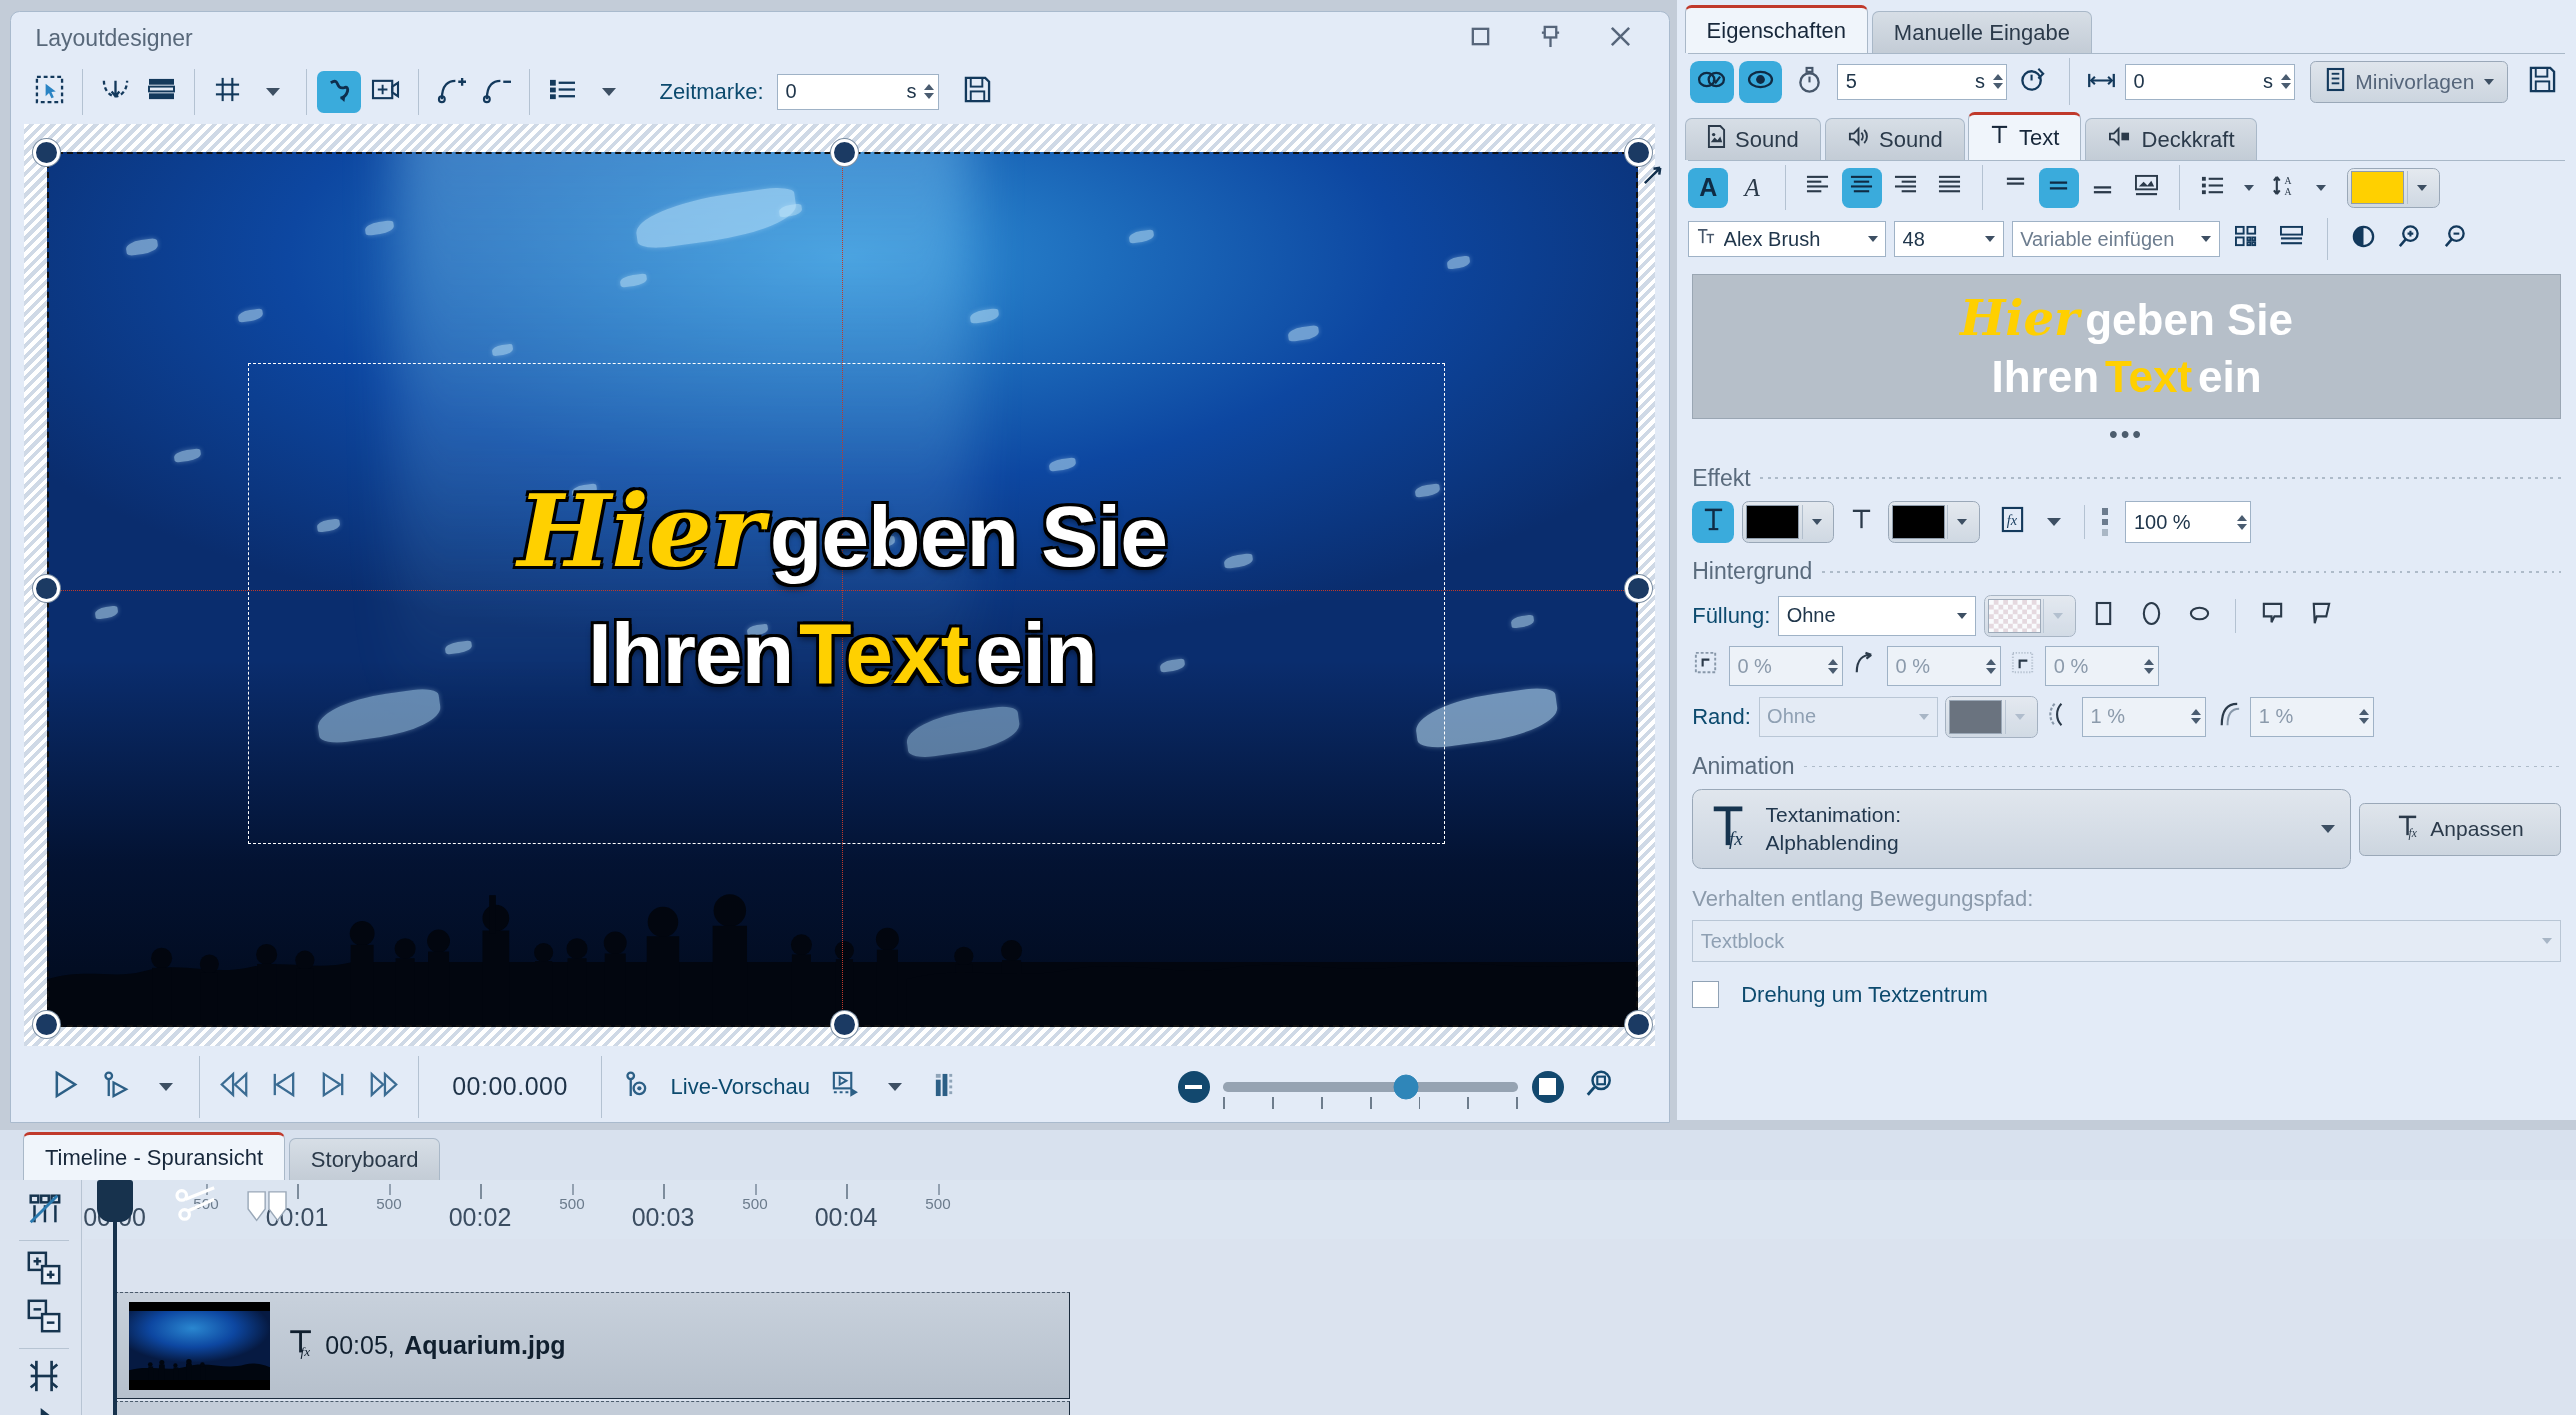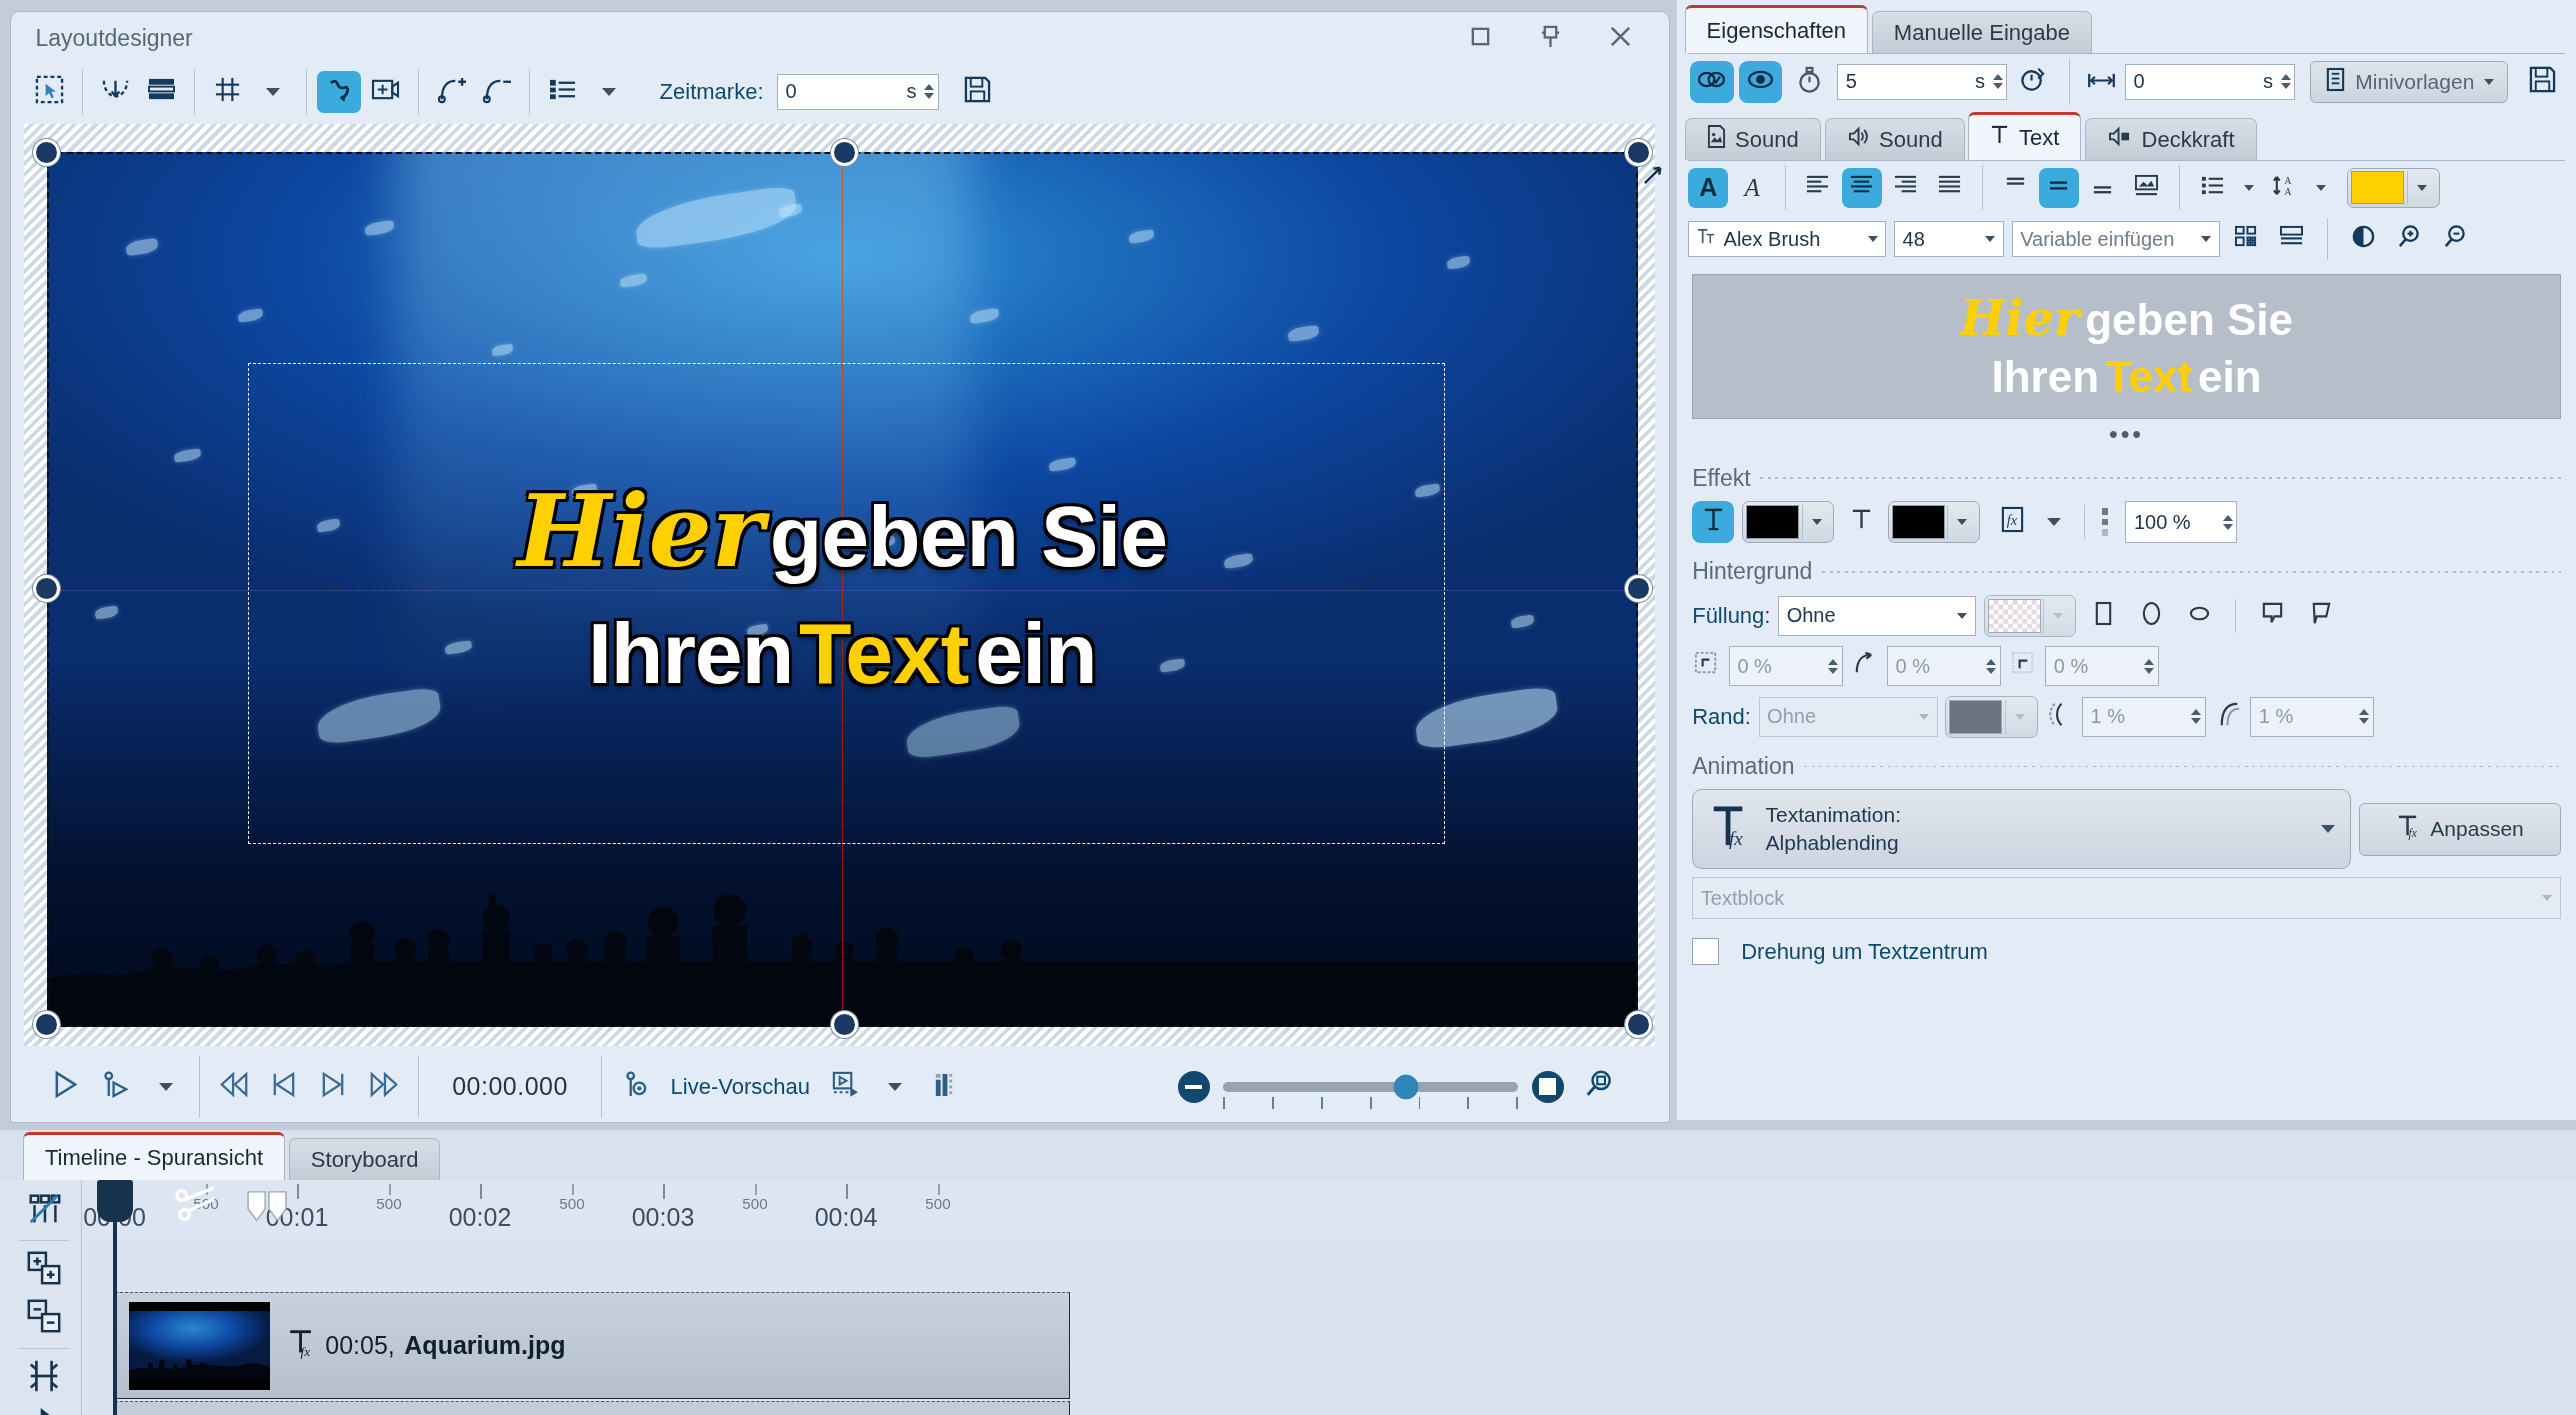--- a/index.html
+++ b/index.html
@@ -1096,21 +1096,21 @@
       </div>
       <div class="ibtn" style="width:29px;height:42px">
         <span class="caret"></span>
       </div>
       <div class="sep"></div>
       <div style="display:flex;flex-direction:column;gap:3.8px">
         <span style="width:6.7px;height:6.7px;background:#6c7c8e;display:block"></span>
         <span style="width:6.7px;height:6.7px;background:#6c7c8e;display:block"></span>
         <span style="width:6.7px;height:6.7px;background:#aab7c5;display:block"></span>
       </div>
-      <div class="spin" style="width:112px;height:42px;margin-left:9.5px">
+      <div class="spin" style="width:126px;height:42px;margin-left:9.5px">
         <span class="val">100 %</span>
         <span class="arrows">
             <i class="up"></i>
             <i class="dn"></i>
           </span>
       </div>
     </div>
   </div>
 
   <div class="panel-section">
@@ -1262,20 +1262,21 @@
         <span>
           <svg width="25" height="29" viewBox="0 0 26 30" style="font-size:22px">
               <line x1="3" y1="5" x2="21" y2="5" stroke="#2b3a4a" stroke-width="2.6"></line>
               <line x1="12" y1="5" x2="12" y2="24" stroke="#2b3a4a" stroke-width="2.6"></line>
               <text x="13" y="26" font-size="12" font-style="italic" fill="#2b3a4a" font-family="Liberation Serif">fx</text>
             </svg>
         </span>
         <span>Anpassen</span>
       </div>
     </div>
+    <div class="lbl dim" style="margin-top:17px">Verhalten entlang Bewegungspfad:</div>
     <div class="combo dis" style="width:100%;height:42px;margin-top:7.6px">
       <span class="txt">Textblock</span>
       <span class="caret sm dis"></span>
     </div>
     <div class="row" style="margin-top:19px;gap:22px">
       <span class="chk"></span>
       <span class="lbl">Drehung um Textzentrum</span>
     </div>
   </div>
 </div>

